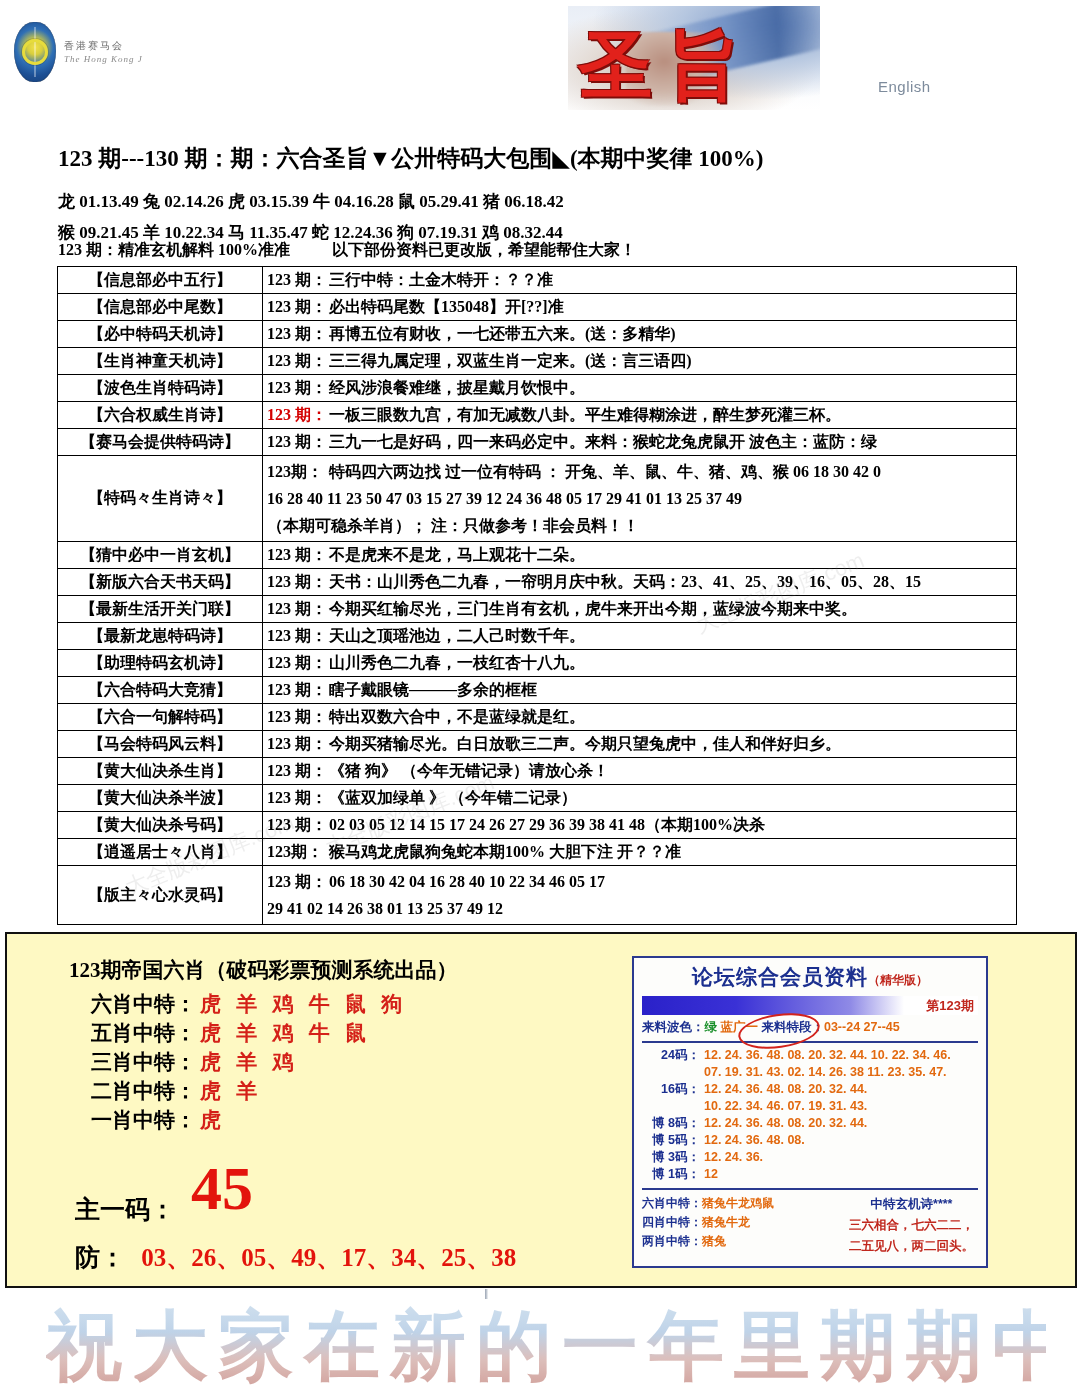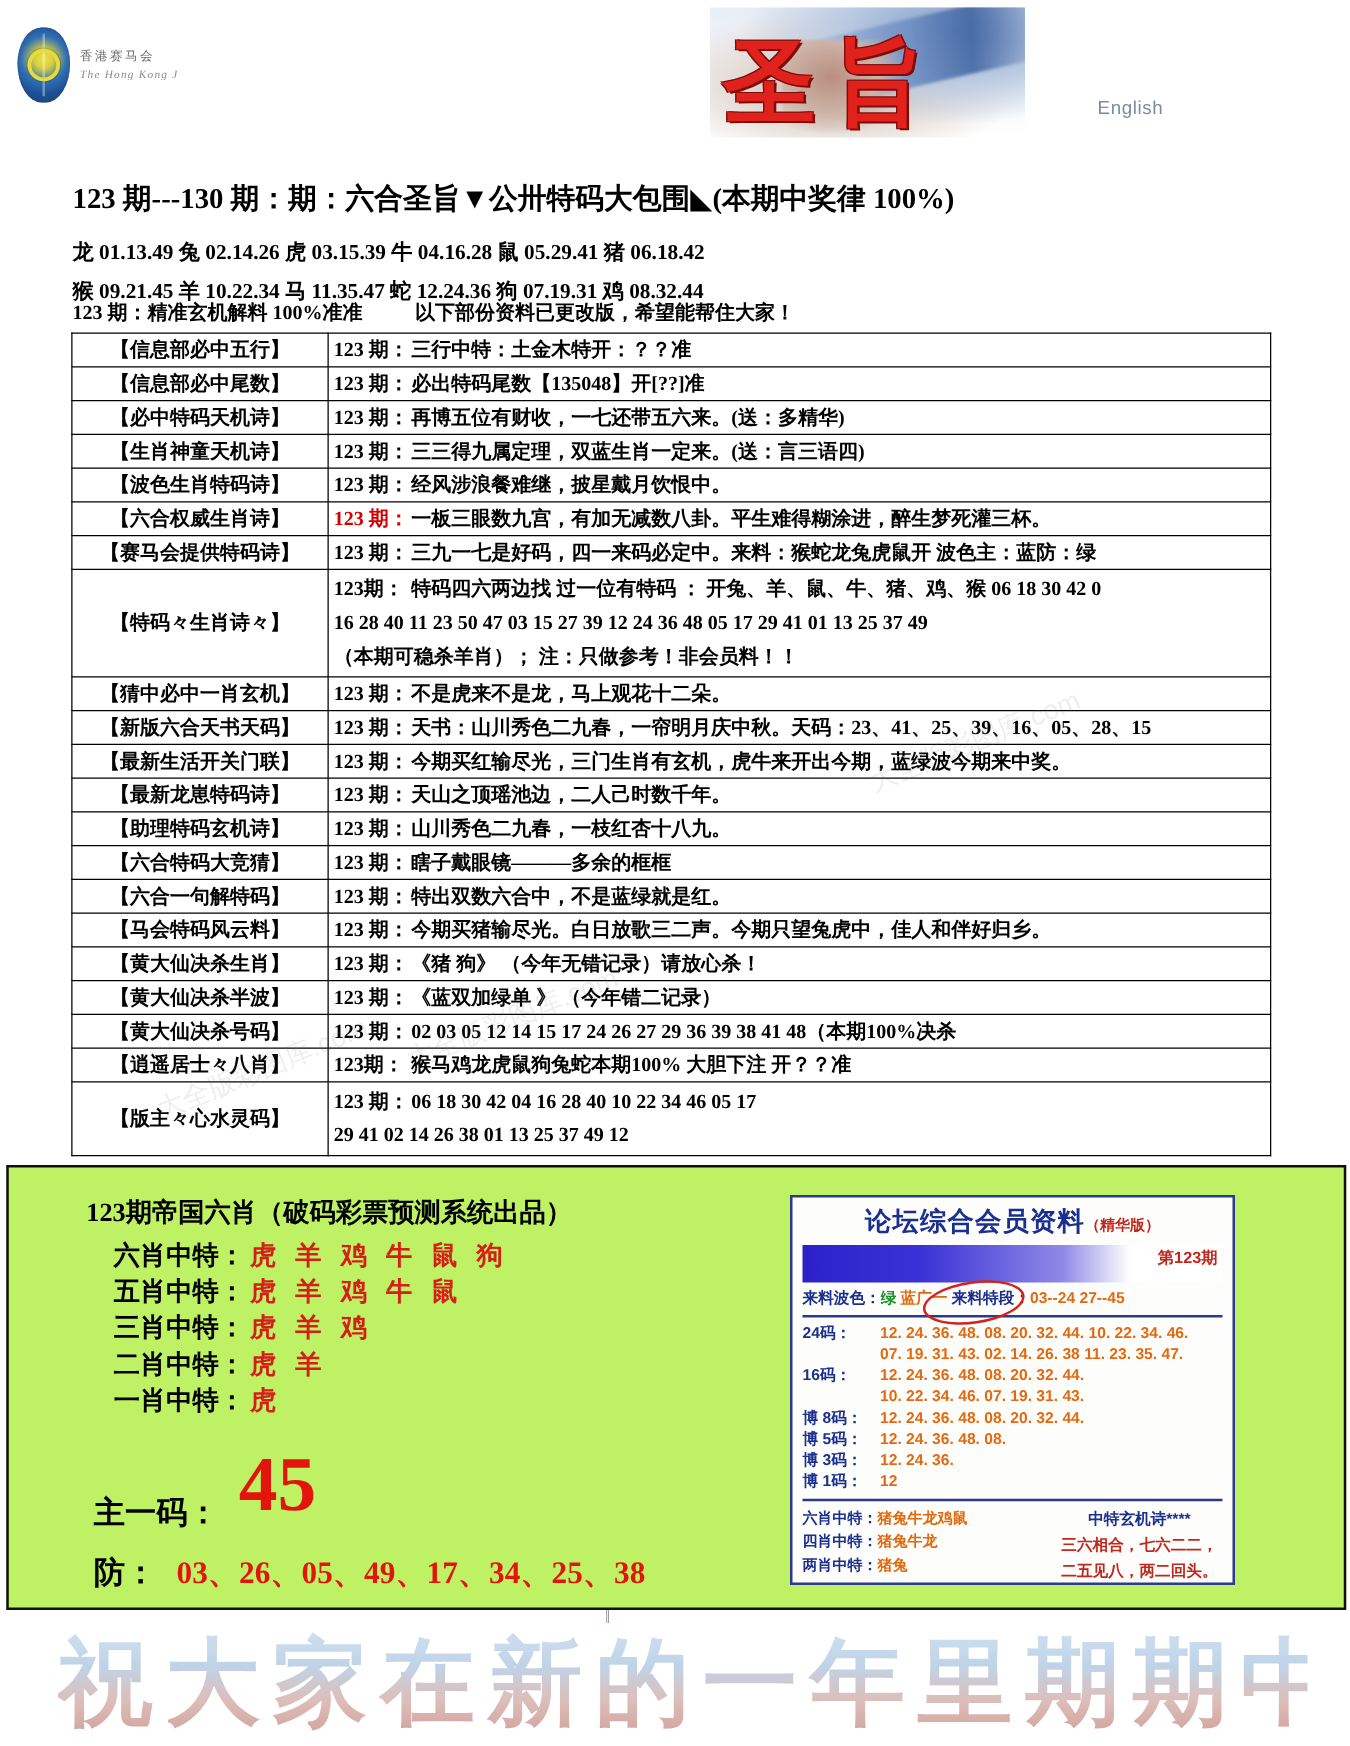--- a/index.html
+++ b/index.html
@@ -91,21 +91,21 @@
   }
   td.label{width:196px;text-align:center;font-size:16.5px;}
   td.val{padding-left:10px;}
   td.val .k{display:inline-block;min-width:62px;}
   .red{color:#d40000;}
   .multi{white-space:normal;line-height:27px;}
 
   
   .bottom-panel{
     position:absolute;left:5px;top:932px;width:1068px;height:352px;
-    border:2px solid #111;background:#bef264;
+    border:2px solid #111;background:#fef9c3;
   }
   .bp-left{position:absolute;left:62px;top:22px;width:520px;}
   .bp-title{font-size:21px;font-weight:bold;margin-bottom:6px;white-space:nowrap;}
   .bp-row{font-size:21px;font-weight:bold;line-height:29px;padding-left:22px;white-space:nowrap;}
   .bp-row .vals{color:#d42018;letter-spacing:5px;margin-left:4px;}
   .zhu-wrap{position:relative;height:86px;margin-top:14px;}
   .zhu-label{position:absolute;left:6px;top:44px;font-size:25px;font-weight:bold;}
   .zhu-num{position:absolute;left:122px;top:4px;font-size:62px;font-weight:bold;color:#e3140c;font-family:"Liberation Serif",serif;}
   .fang-row{font-size:25px;font-weight:bold;margin-top:6px;padding-left:6px;white-space:nowrap;}
   .fang-row .nums{color:#e3140c;margin-left:10px;}
@@ -115,40 +115,40 @@
     position:absolute;left:625px;top:22px;width:352px;height:308px;
     border:2px solid #2b3a8f;background:#fdfdfb;overflow:hidden;
     font-family:"Liberation Sans",sans-serif;
   }
   .card-title{
     text-align:center;margin-top:5px;font-size:21px;font-weight:bold;color:#1b2f8f;
     letter-spacing:1px;white-space:nowrap;
   }
   .card-title .sub{font-size:12px;color:#c0271d;letter-spacing:0;}
   .card-bar{
-    position:relative;margin:5px 8px 0 8px;height:30px;
+    position:relative;margin:5px 8px 0 8px;height:19px;
     background:linear-gradient(90deg,#2a21c9 0%,#3a31d6 28%,#8f8ae6 62%,#ffffff 78%,#ffffff 100%);
   }
   .card-bar .issue{
     position:absolute;right:2px;top:1px;font-size:13px;font-weight:bold;color:#c0271d;
     background:#fff;padding:0 2px;
   }
   .card-line1{
     margin:4px 8px 0 8px;font-size:12.5px;font-weight:bold;color:#1b2f8f;white-space:nowrap;
     position:relative;
   }
   .card-line1 .green{color:#1a8f2a;}
   .card-line1 .orange{color:#e2690f;}
   .card-line1 .circle{
     position:absolute;left:96px;top:-5px;width:78px;height:30px;border:2px solid #d2231c;
     border-radius:50%;transform:rotate(-8deg);
   }
   .card-sep{border-top:2px solid #2b3a8f;margin:5px 8px 4px 8px;}
   .card-row{font-size:12.5px;line-height:17px;margin:0 8px;white-space:nowrap;color:#e2690f;font-weight:bold;}
-  .card-row .lbl{color:#1b2f8f;display:inline-block;width:58px;margin-right:4px;}
+  .card-row .lbl{color:#1b2f8f;display:inline-block;width:58px;text-align:right;margin-right:4px;}
   .card-row .cont{display:inline-block;width:62px;}
   .card-bottom{position:relative;margin:0 8px;}
   .cb-left{font-size:12px;line-height:19px;color:#1b2f8f;font-weight:bold;white-space:nowrap;}
   .cb-left .v{color:#e2690f;}
   .cb-right{position:absolute;right:4px;top:0;text-align:center;font-size:12.5px;font-weight:bold;color:#1b2f8f;line-height:21px;}
   .cb-right .hd{color:#1b2f8f;}
   .cb-right .poem{color:#c0271d;}
 
   
   .footer-mark{

